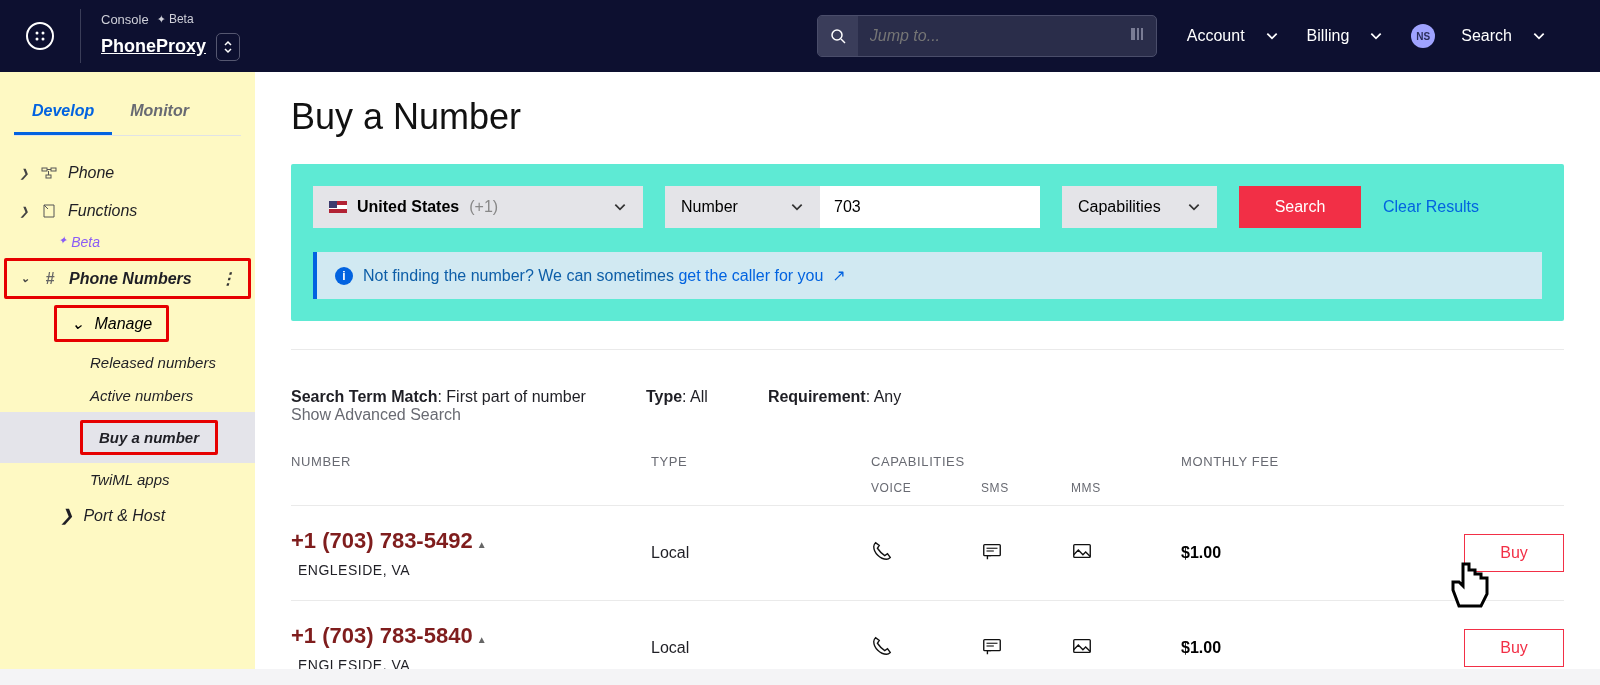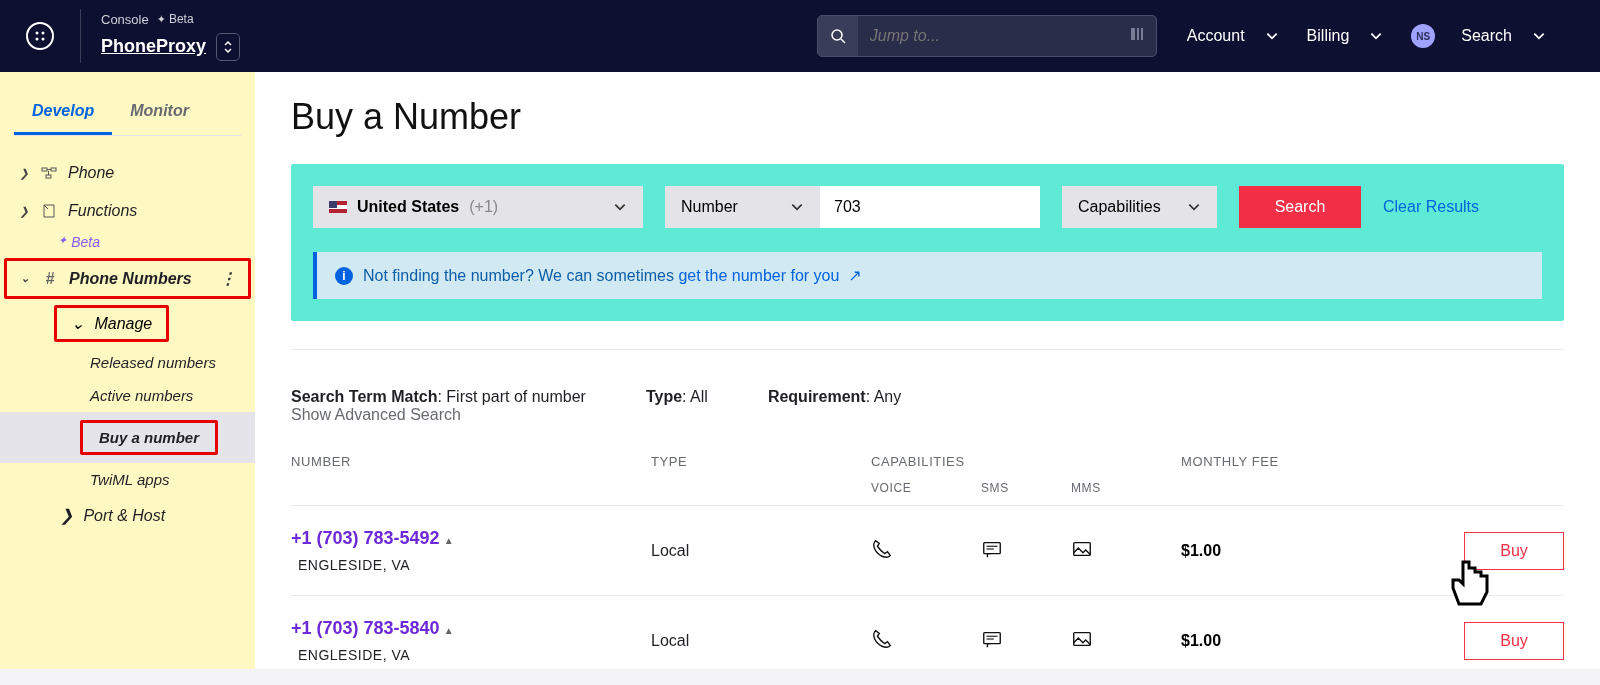--- a/index.html
+++ b/index.html
@@ -63,21 +63,21 @@
 .info-i { width: 18px; height: 18px; background: #0263e0; border-radius: 50%; color: #fff; display: flex; align-items: center; justify-content: center; font-size: 12px; font-weight: 700; }
 .info-bar a { color: #0263e0; cursor: pointer; }
 .filters-summary { display: flex; justify-content: space-between; padding: 38px 0 20px; border-top: 1px solid #eaeaea; margin-top: 28px; font-size: 16px; color: #1f1f25; flex-direction: column; }
 .filters-summary .grp { display: flex; gap: 60px; }
 .filters-summary b { font-weight: 700; }
 .adv { color: #686a72; cursor: pointer; }
 .table-head { display: grid; grid-template-columns: 360px 220px 110px 90px 110px 200px 1fr; font-size: 13px; letter-spacing: 0.6px; color: #686a72; padding: 10px 0 12px; }
 .cap-sub { display: grid; grid-template-columns: 360px 220px 110px 90px 110px 200px 1fr; font-size: 12px; letter-spacing: 0.6px; color: #686a72; padding-bottom: 10px; border-bottom: 1px solid #eaeaea; }
 .row { display: grid; grid-template-columns: 360px 220px 110px 90px 110px 200px 1fr; align-items: center; padding: 22px 0; border-bottom: 1px solid #eaeaea; }
 .num-cell { display: flex; flex-direction: column; gap: 8px; }
-.num-val { font-size: 18px; font-weight: 700; color: #6d28d9; }
+.num-val { font-size: 22px; font-weight: 700; color: #7f1d1d; }
 .num-loc { font-size: 14px; letter-spacing: 0.5px; color: #1f1f25; margin-left: 7px; }
 .triangle { font-size: 10px; color: #666; margin-left: 4px; }
 .type-val { font-size: 16px; color: #1f1f25; }
 .cap-icon svg { width: 22px; height: 22px; }
 .fee { font-size: 16px; font-weight: 700; }
 .buy-btn { border: 1px solid #f22f46; color: #f22f46; background: #fff; width: 100px; height: 38px; font-size: 16px; cursor: pointer; margin-left: auto; display: block; }
 .flag { width: 18px; height: 12px; background: linear-gradient(180deg,#b22234 0%,#b22234 35%,#fff 35%,#fff 65%,#b22234 65%); position: relative; }
 .flag::before { content: ""; position: absolute; left: 0; top: 0; width: 8px; height: 7px; background: #3c3b6e; }
 .chev-svg { width: 14px; height: 14px; }
 .cursor-hand { position: absolute; width: 54px; height: 60px; pointer-events: none; }
@@ -242,21 +242,21 @@
             </svg>
         </div>
         <button class="search-btn">Search</button>
         <span class="clear">Clear Results</span>
       </div>
 
       <div class="info-bar">
         <span class="info-i">i</span>
         <span>
           <span>Not finding the number? We can sometimes </span>
-          <a><span>get the number for you</span> &nbsp;↗</a>
+          <a><span>get the caller for you</span> &nbsp;↗</a>
         </span>
       </div>
     </div>
 
     <div class="filters-summary">
       <div class="grp">
         <span><b>Search Term Match</b>: <span>First part of number</span></span>
         <span><b>Type</b>: <span>All</span></span>
         <span><b>Requirement</b>: <span>Any</span></span>
       </div>

